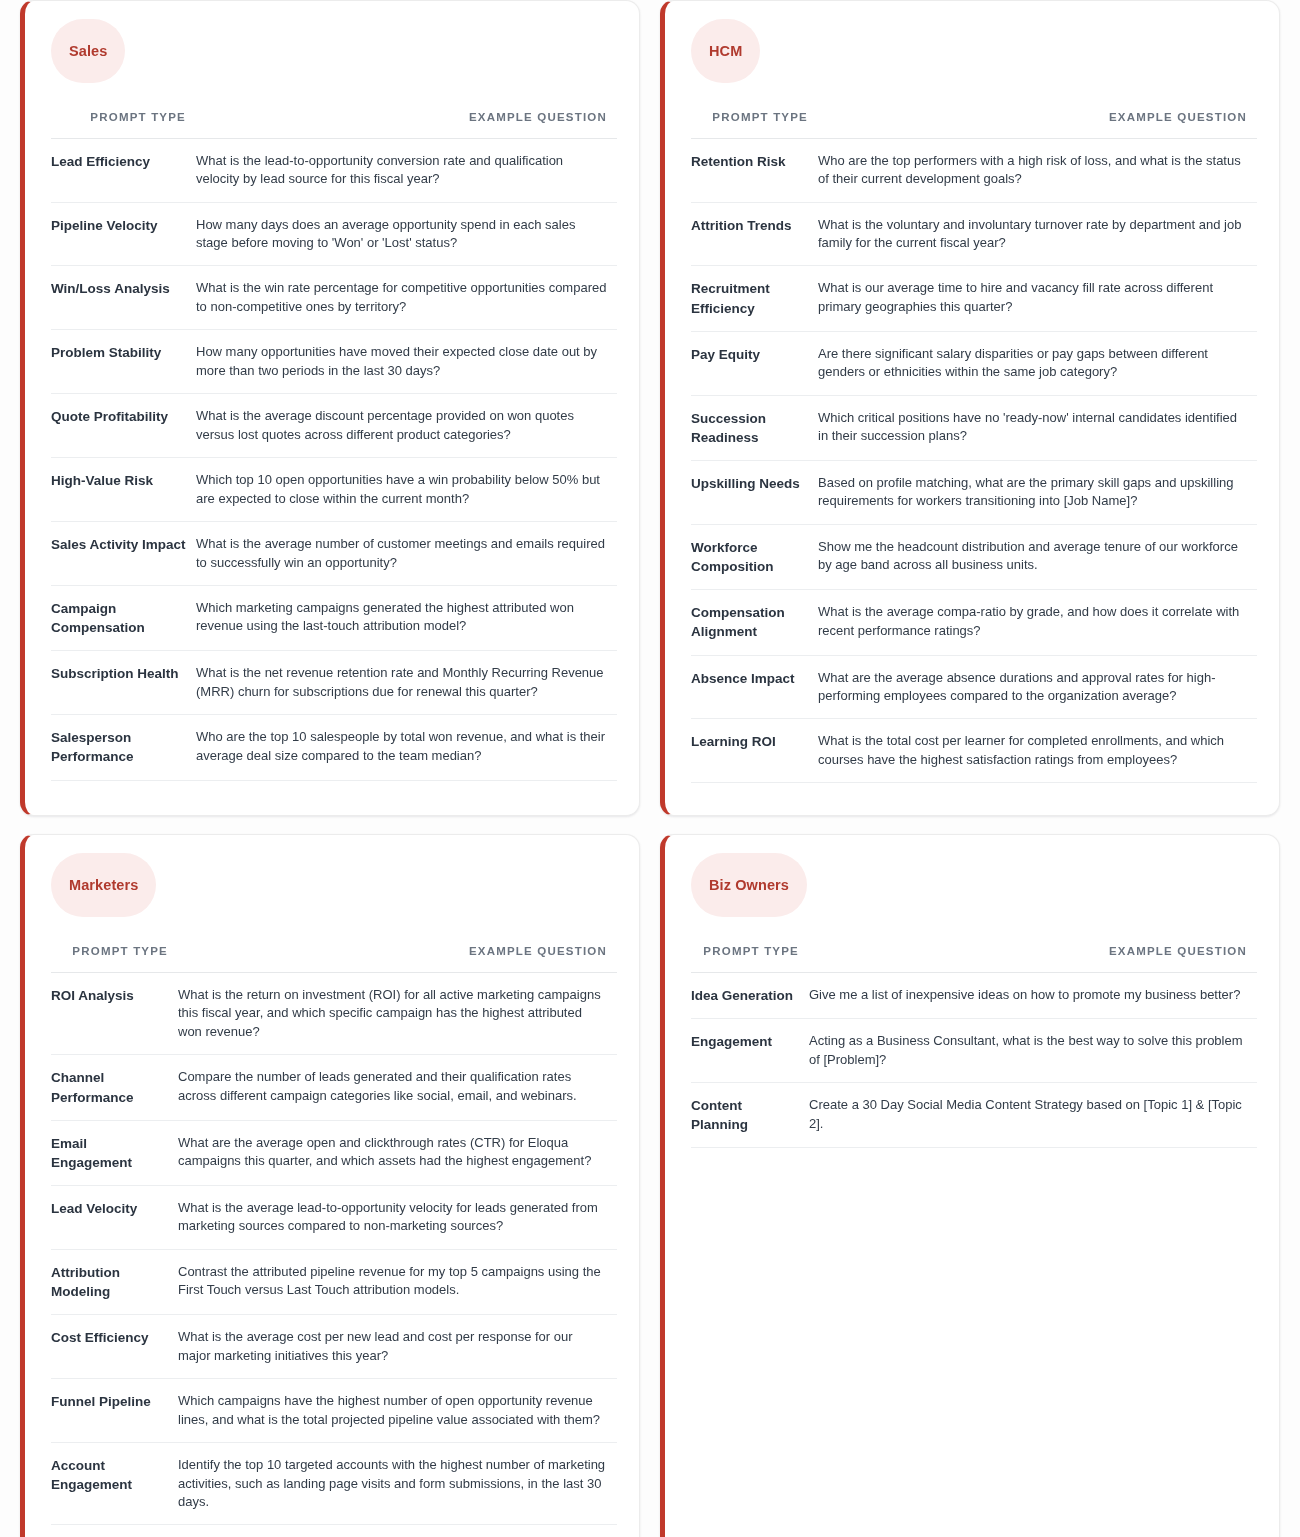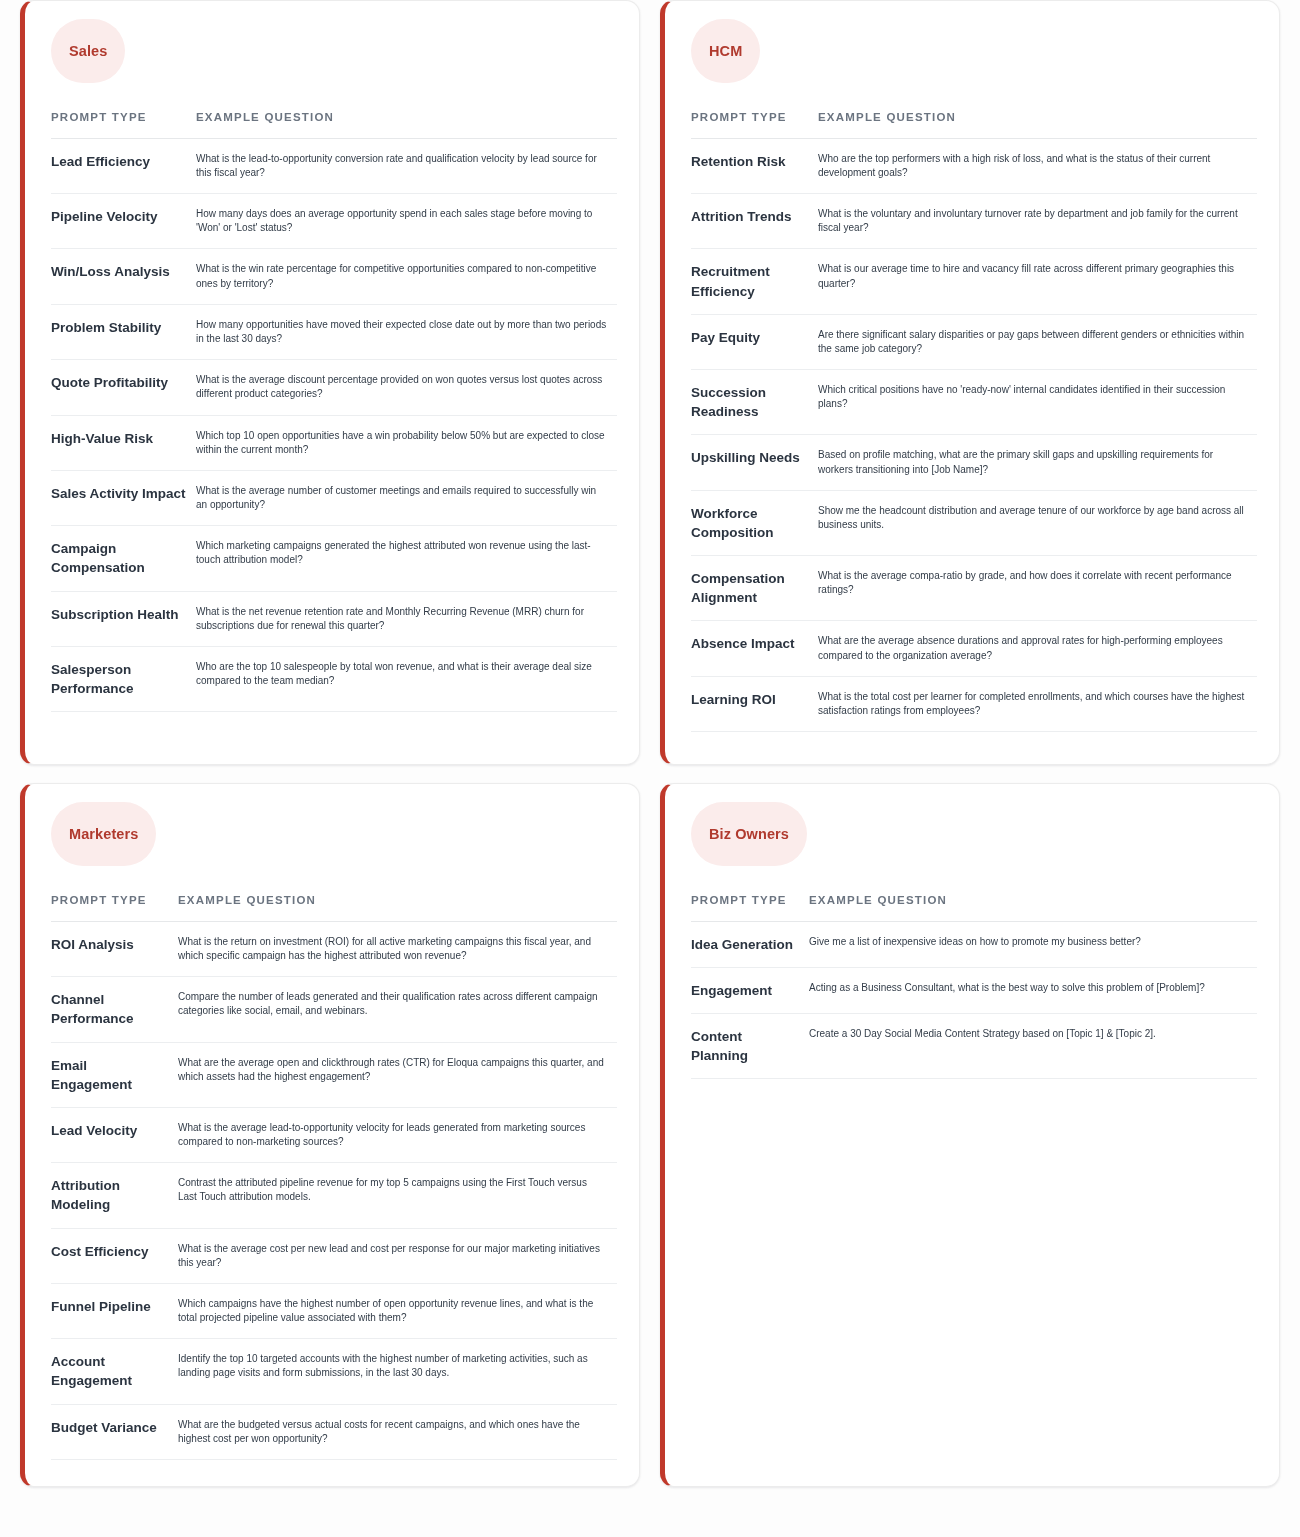--- a/index.html
+++ b/index.html
@@ -45,21 +45,21 @@
     padding: 24px 18px;
     border-radius: 999px;
     margin-bottom: 26px;
   }
   table.prompt-table {
     width: 100%;
     border-collapse: collapse;
     table-layout: fixed;
   }
   table.prompt-table th {
-    text-align: left;
+    text-align: right;
     font-size: 11.5px;
     font-weight: bold;
     letter-spacing: 1.2px;
     color: #6b7480;
     padding: 0 10px 12px 0;
     border-bottom: 1px solid #e6e8ea;
     vertical-align: top;
     line-height: 1.45;
   }
   table.prompt-table td {
@@ -68,21 +68,21 @@
     vertical-align: top;
     line-height: 1.42;
   }
   td.ptype {
     font-size: 13.5px;
     font-weight: bold;
     color: #2b3440;
     margin-top: 14px;
   }
   td.pquestion {
-    font-size: 10px;
+    font-size: 13px;
     color: #323c48;
     padding-right: 4px;
   }
   
   .col-type-wide { width: 145px; }
   .col-type-mid  { width: 127px; }
   .col-type-narrow { width: 118px; }
   .spacer { flex: 1 1 auto; min-height: 6px; }
 </style>
 </head>

